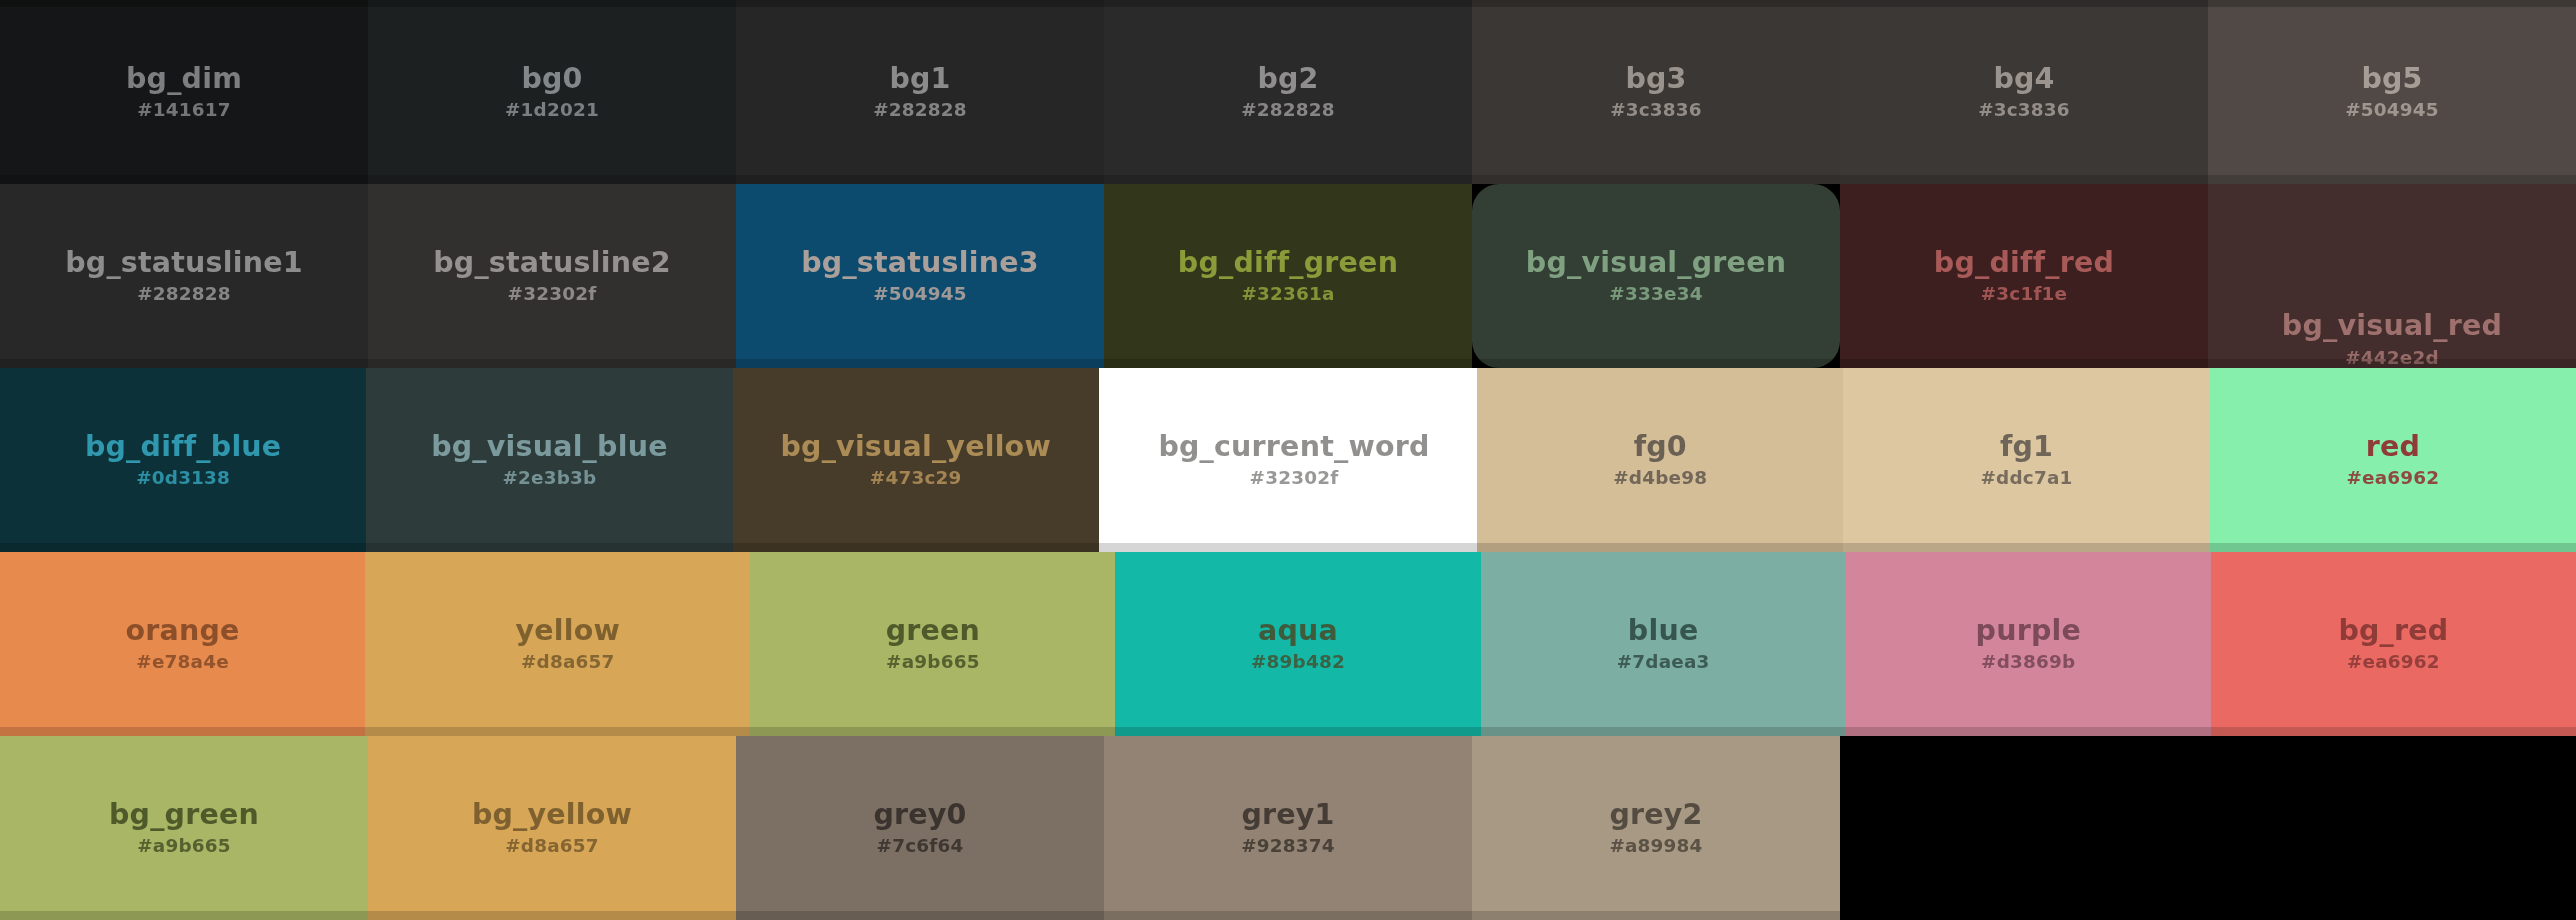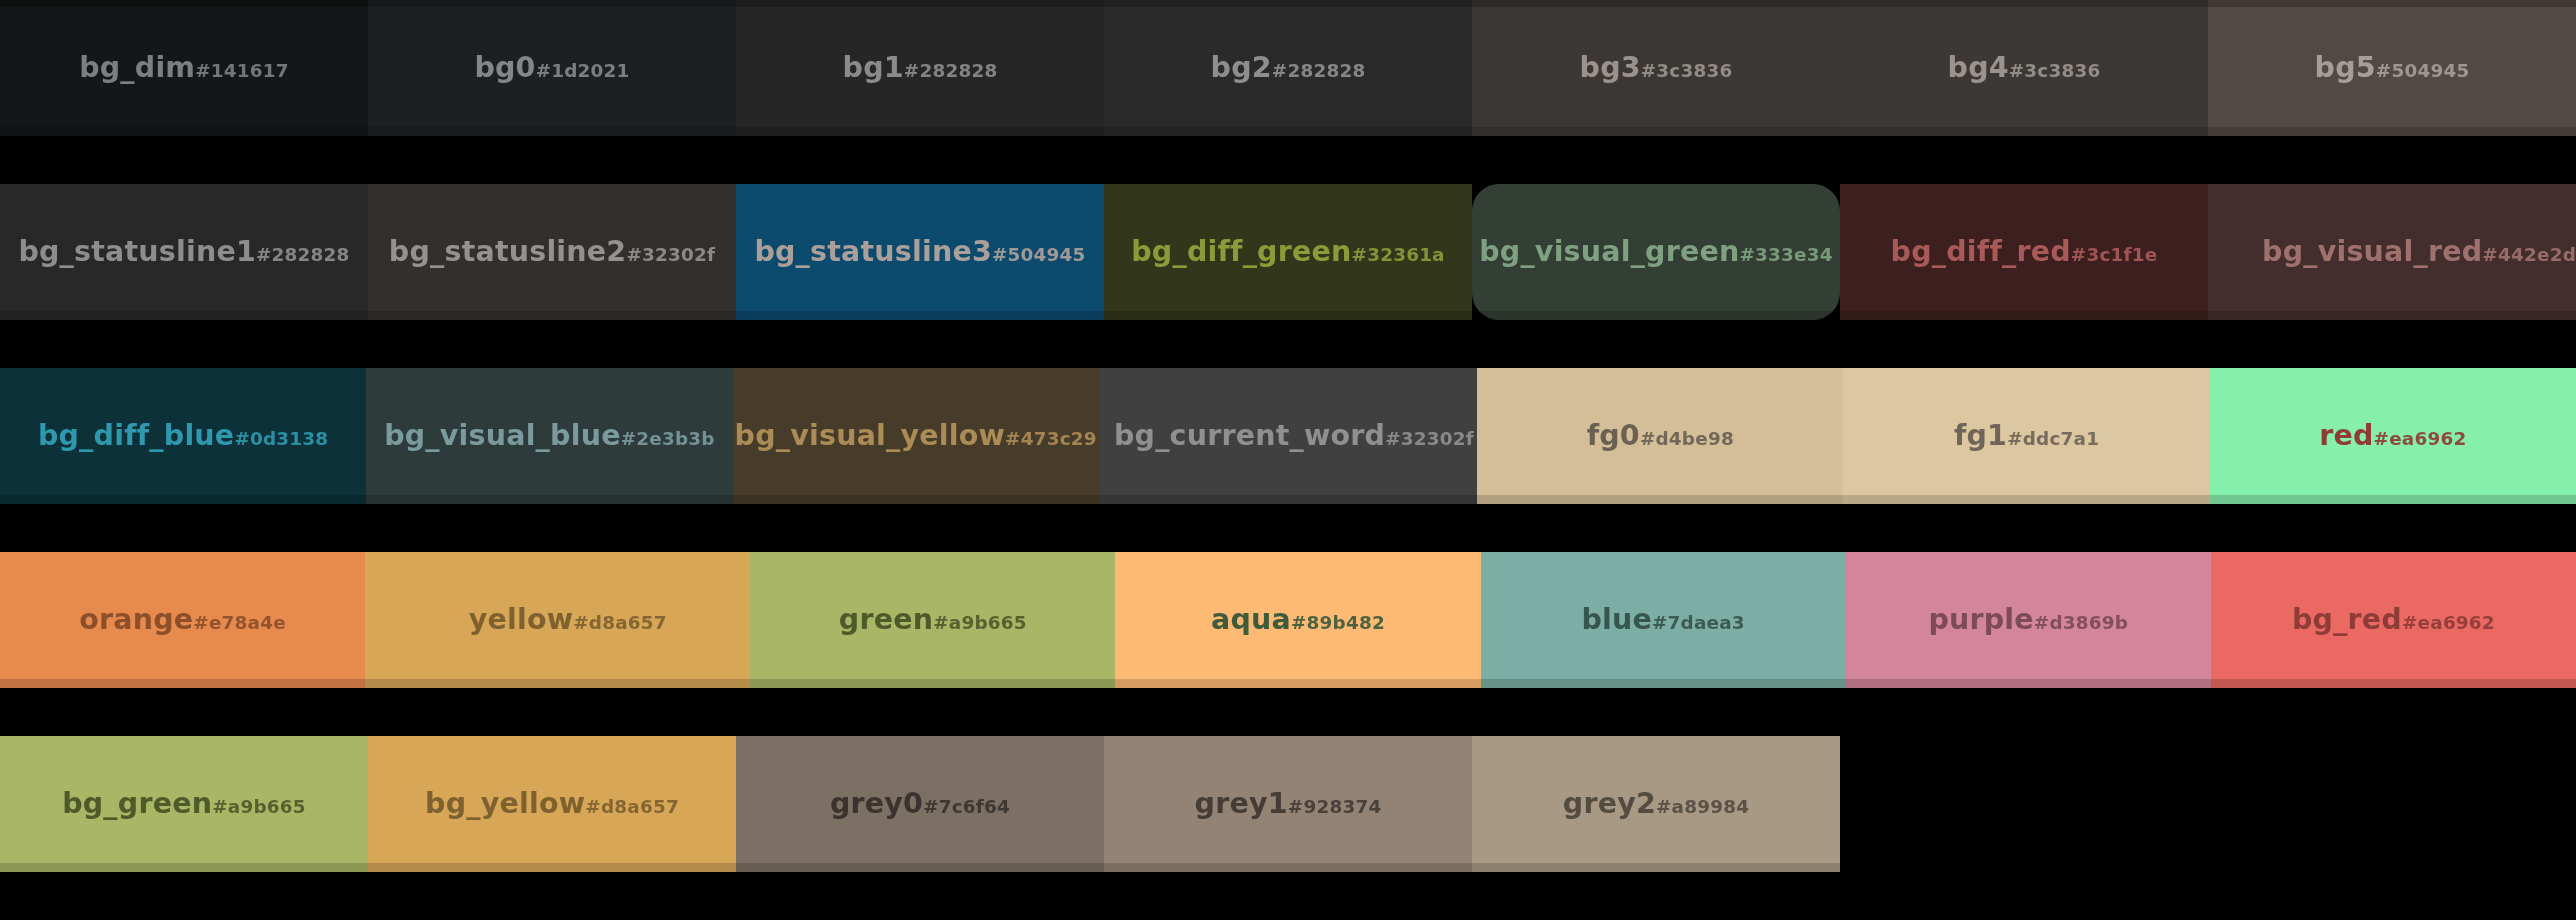--- a/index.html
+++ b/index.html
@@ -27,22 +27,23 @@
     flex-direction: row;
     width: 100%;
     height: 184px;
     flex: 0 0 184px;
     position: relative;
   }
 
   .swatch {
     position: relative;
     flex: 1 1 0;
-    height: 136px;
+    height: 184px;
     display: flex;
+    flex-direction: column;
     align-items: center;
     justify-content: center;
     box-sizing: border-box;
     overflow: hidden;
   }
 
   
   .swatch::after {
     content: "";
     position: absolute;
@@ -161,21 +162,21 @@
         <div class="swatch-hex" style="color: rgb(47, 151, 174);">#0d3138</div>
       </div>
       <div class="swatch" style="background: rgb(46, 59, 59);">
         <div class="swatch-name" style="color: rgb(123, 154, 157);">bg_visual_blue</div>
         <div class="swatch-hex" style="color: rgb(123, 154, 157);">#2e3b3b</div>
       </div>
       <div class="swatch" style="background: rgb(71, 60, 41);">
         <div class="swatch-name" style="color: rgb(171, 139, 86);">bg_visual_yellow</div>
         <div class="swatch-hex" style="color: rgb(171, 139, 86);">#473c29</div>
       </div>
-      <div class="swatch" style="background: #404040; padding-left: 12px;">
+      <div class="swatch" style="background: #ffffff; padding-left: 12px;">
         <div class="swatch-name" style="color: rgb(145, 144, 143);">bg_current_word</div>
         <div class="swatch-hex" style="color: rgb(145, 144, 143);">#32302f</div>
       </div>
       <div class="swatch" style="background: rgb(212, 190, 152);">
         <div class="swatch-name" style="color: rgb(107, 96, 84);">fg0</div>
         <div class="swatch-hex" style="color: rgb(107, 96, 84);">#d4be98</div>
       </div>
       <div class="swatch" style="background: rgb(221, 199, 161);">
         <div class="swatch-name" style="color: rgb(111, 101, 88);">fg1</div>
         <div class="swatch-hex" style="color: rgb(111, 101, 88);">#ddc7a1</div>
@@ -191,21 +192,21 @@
         <div class="swatch-hex" style="color: rgb(140, 79, 41);">#e78a4e</div>
       </div>
       <div class="swatch" style="background: rgb(216, 166, 87); padding-left: 20px;">
         <div class="swatch-name" style="color: rgb(126, 97, 47);">yellow</div>
         <div class="swatch-hex" style="color: rgb(126, 97, 47);">#d8a657</div>
       </div>
       <div class="swatch" style="background: rgb(169, 182, 101);">
         <div class="swatch-name" style="color: rgb(79, 90, 43);">green</div>
         <div class="swatch-hex" style="color: rgb(79, 90, 43);">#a9b665</div>
       </div>
-      <div class="swatch" style="background: #fdba74;">
+      <div class="swatch" style="background: #14b8a6;">
         <div class="swatch-name" style="color: rgb(63, 91, 60);">aqua</div>
         <div class="swatch-hex" style="color: rgb(63, 91, 60);">#89b482</div>
       </div>
       <div class="swatch" style="background: rgb(125, 174, 163);">
         <div class="swatch-name" style="color: rgb(55, 85, 79);">blue</div>
         <div class="swatch-hex" style="color: rgb(55, 85, 79);">#7daea3</div>
       </div>
       <div class="swatch" style="background: rgb(211, 134, 155);">
         <div class="swatch-name" style="color: rgb(124, 74, 89);">purple</div>
         <div class="swatch-hex" style="color: rgb(124, 74, 89);">#d3869b</div>

